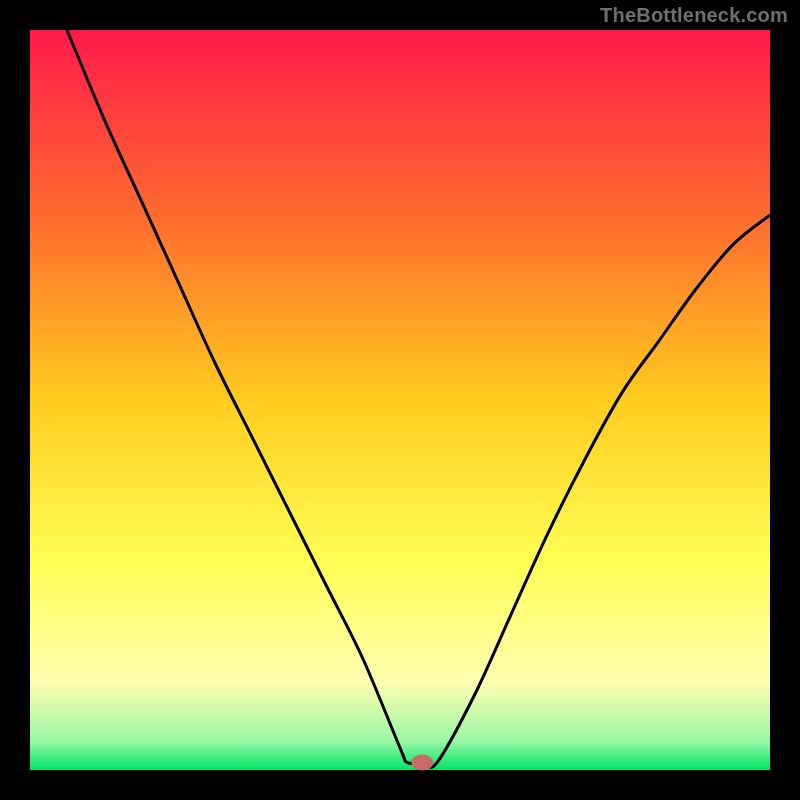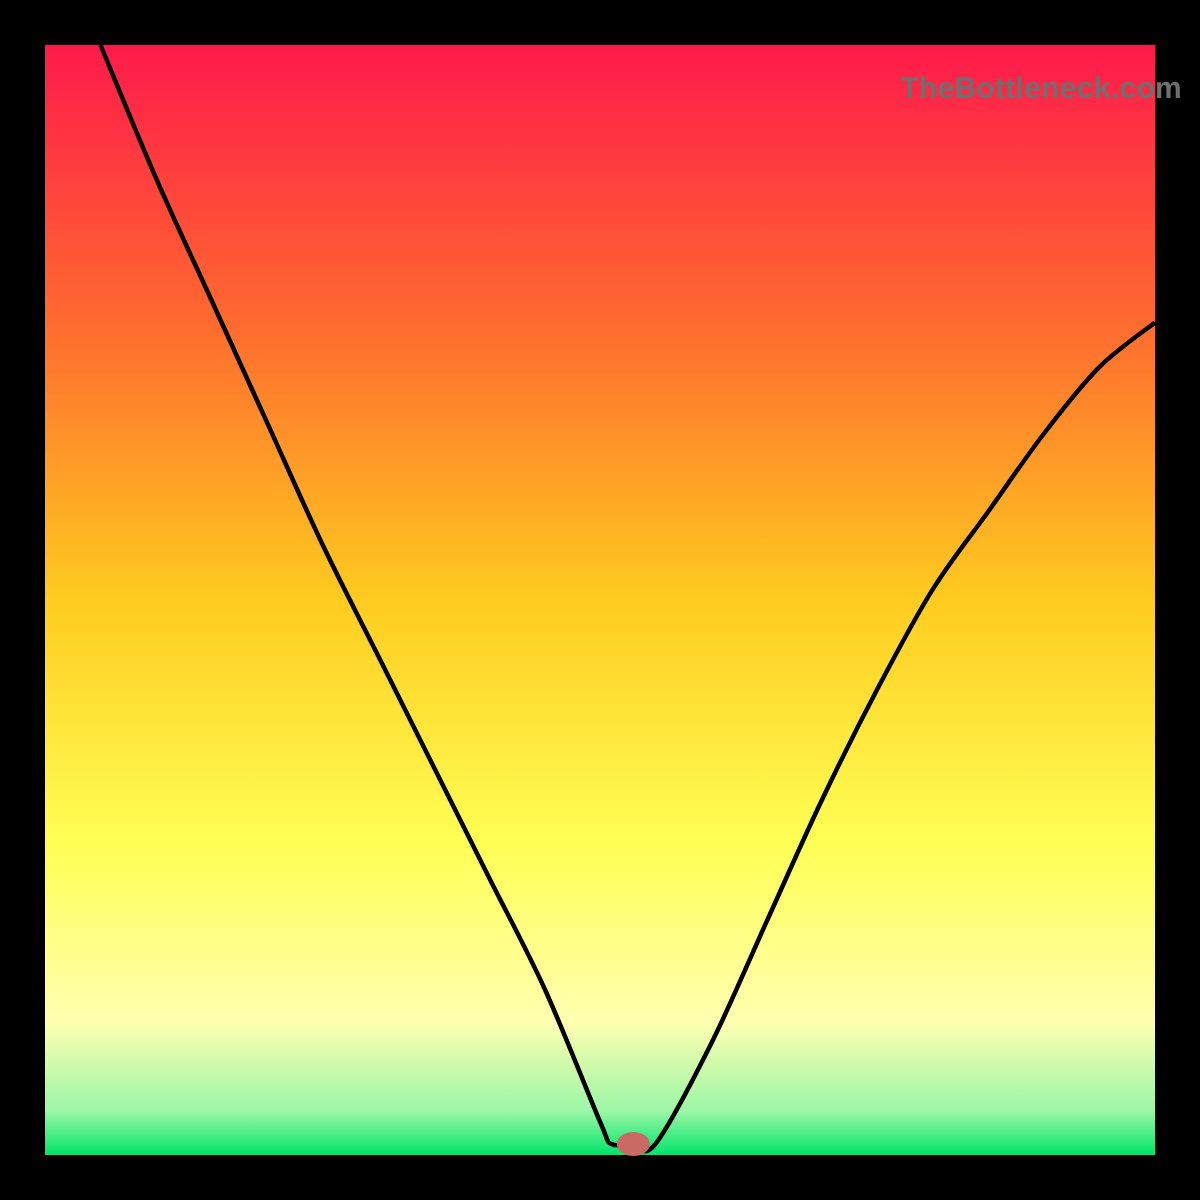--- a/index.html
+++ b/index.html
@@ -18,21 +18,20 @@
   }
   .attribution {
     position: absolute;
     top: 4px;
     right: 12px;
     font-family: Arial, Helvetica, sans-serif;
     font-size: 20px;
     color: #6f6f6f;
     font-weight: 600;
     letter-spacing: 0.2px;
-    margin-top: 44px;
   }
   svg {
     display: block;
   }
 </style>
 </head>
 <body>
 
 <div class="chart-wrap">
   <div class="attribution">TheBottleneck.com</div>

